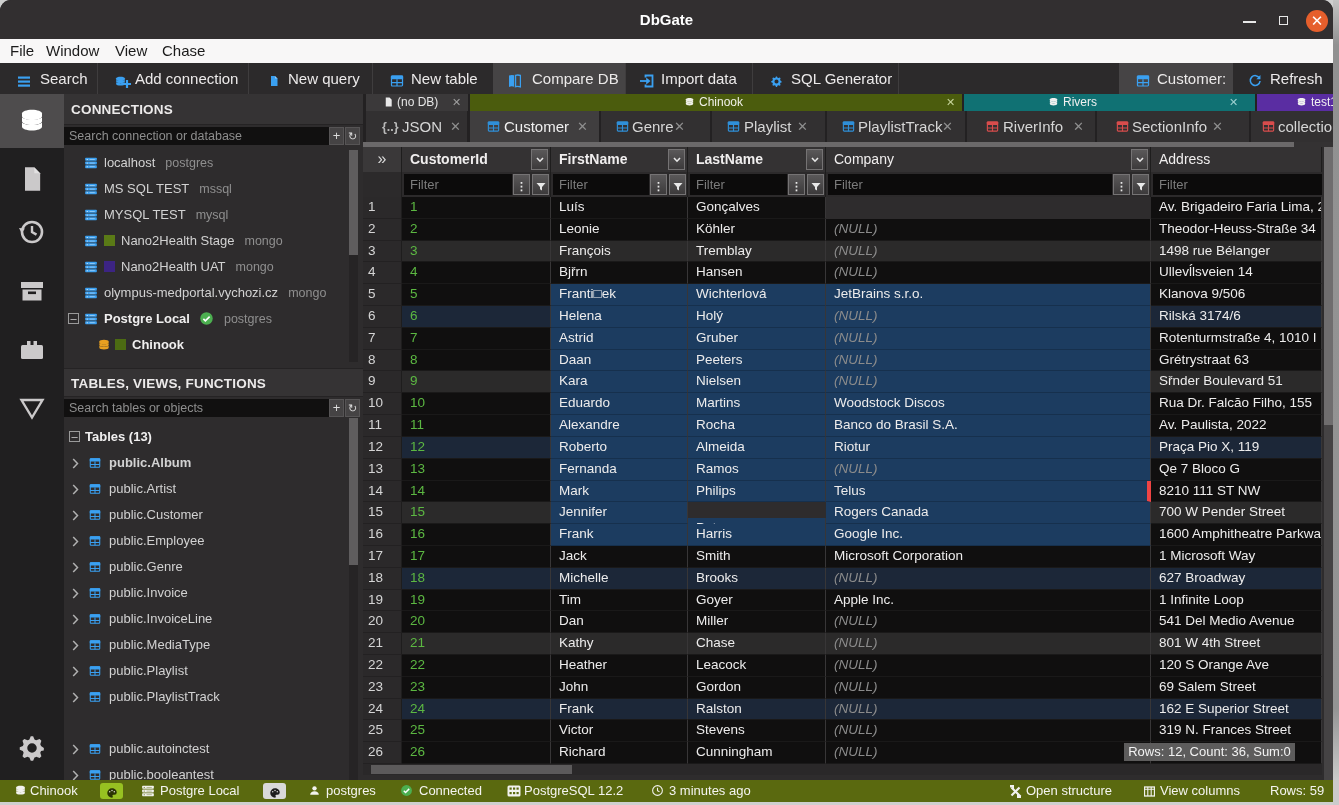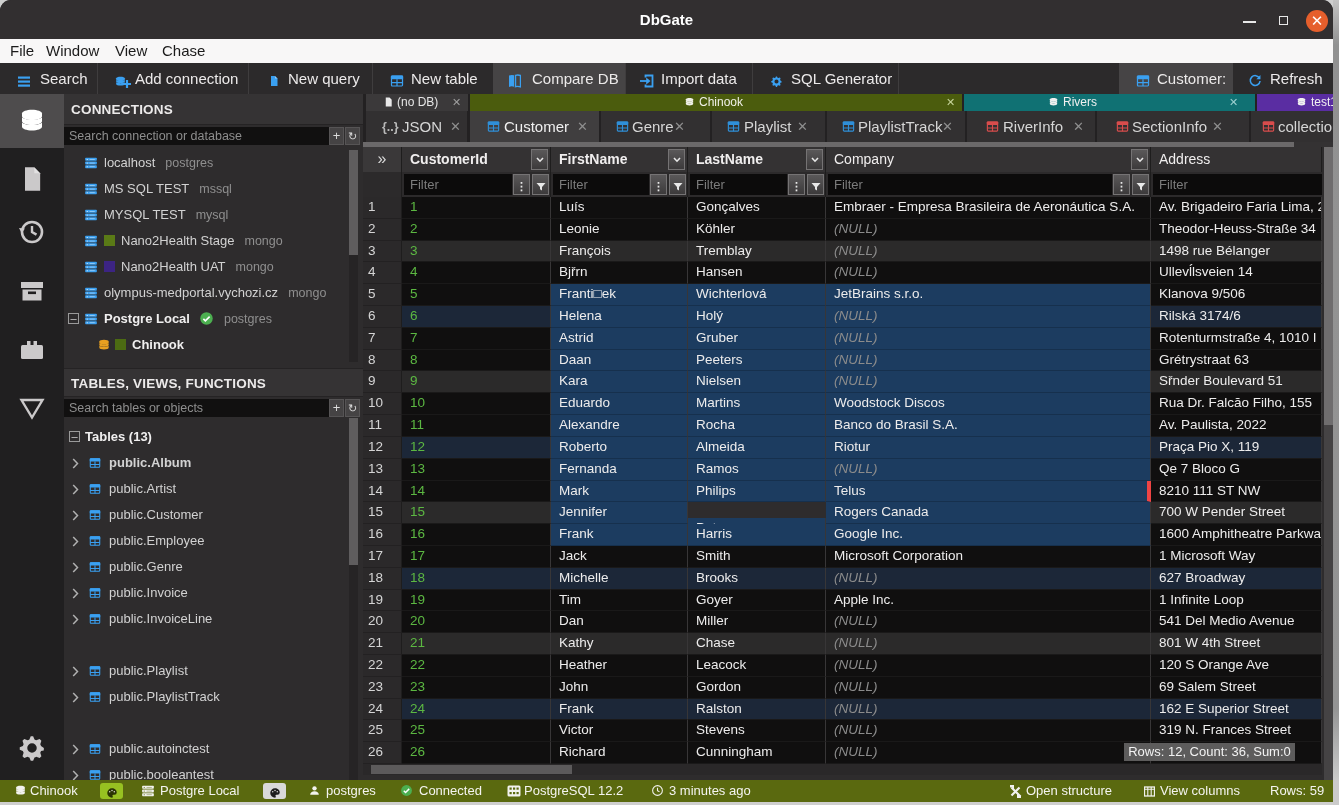--- a/index.html
+++ b/index.html
@@ -265,20 +265,27 @@
           <rect x="1" y="1.8" width="14" height="4.2" rx="1" fill="#3aa0f1"></rect>
           <path d="M8 6v7.7M1.7 9.9h12.6" stroke="#3aa0f1" stroke-width="1.4" fill="none"></path>
         </svg>public.Invoice</div>
 <div class="abs ellip" style="left:0;top:512px;width:292px;height:26px;line-height:26px;font-size:13px;color:#d2d2d2;"><span style="margin-left:8px;"></span><svg class="ic" width="7" height="11" viewBox="0 0 7 11" style="margin:0 10px 1px 0;">
           <path d="M1.2 1l4.3 4.5L1.2 10" stroke="#b0b0b0" stroke-width="1.5" fill="none"></path>
         </svg><svg class="ic" width="12" height="12" viewBox="0 0 16 16" style="margin:0 8px 2px 0;">
           <rect x="1.7" y="2.5" width="12.6" height="11.2" rx="1" fill="none" stroke="#3aa0f1" stroke-width="1.4"></rect>
           <rect x="1" y="1.8" width="14" height="4.2" rx="1" fill="#3aa0f1"></rect>
           <path d="M8 6v7.7M1.7 9.9h12.6" stroke="#3aa0f1" stroke-width="1.4" fill="none"></path>
         </svg>public.InvoiceLine</div>
+<div class="abs ellip" style="left:0;top:538px;width:292px;height:26px;line-height:26px;font-size:13px;color:#d2d2d2;"><span style="margin-left:8px;"></span><svg class="ic" width="7" height="11" viewBox="0 0 7 11" style="margin:0 10px 1px 0;">
+          <path d="M1.2 1l4.3 4.5L1.2 10" stroke="#b0b0b0" stroke-width="1.5" fill="none"></path>
+        </svg><svg class="ic" width="12" height="12" viewBox="0 0 16 16" style="margin:0 8px 2px 0;">
+          <rect x="1.7" y="2.5" width="12.6" height="11.2" rx="1" fill="none" stroke="#3aa0f1" stroke-width="1.4"></rect>
+          <rect x="1" y="1.8" width="14" height="4.2" rx="1" fill="#3aa0f1"></rect>
+          <path d="M8 6v7.7M1.7 9.9h12.6" stroke="#3aa0f1" stroke-width="1.4" fill="none"></path>
+        </svg>public.MediaType</div>
 <div class="abs ellip" style="left:0;top:564px;width:292px;height:26px;line-height:26px;font-size:13px;color:#d2d2d2;"><span style="margin-left:8px;"></span><svg class="ic" width="7" height="11" viewBox="0 0 7 11" style="margin:0 10px 1px 0;">
           <path d="M1.2 1l4.3 4.5L1.2 10" stroke="#b0b0b0" stroke-width="1.5" fill="none"></path>
         </svg><svg class="ic" width="12" height="12" viewBox="0 0 16 16" style="margin:0 8px 2px 0;">
           <rect x="1.7" y="2.5" width="12.6" height="11.2" rx="1" fill="none" stroke="#3aa0f1" stroke-width="1.4"></rect>
           <rect x="1" y="1.8" width="14" height="4.2" rx="1" fill="#3aa0f1"></rect>
           <path d="M8 6v7.7M1.7 9.9h12.6" stroke="#3aa0f1" stroke-width="1.4" fill="none"></path>
         </svg>public.Playlist</div>
 <div class="abs ellip" style="left:0;top:590px;width:292px;height:26px;line-height:26px;font-size:13px;color:#d2d2d2;"><span style="margin-left:8px;"></span><svg class="ic" width="7" height="11" viewBox="0 0 7 11" style="margin:0 10px 1px 0;">
           <path d="M1.2 1l4.3 4.5L1.2 10" stroke="#b0b0b0" stroke-width="1.5" fill="none"></path>
         </svg><svg class="ic" width="12" height="12" viewBox="0 0 16 16" style="margin:0 8px 2px 0;">
@@ -475,21 +482,20 @@
         </div>
 <div class="abs" style="left:788px;top:0;width:171px;height:25px;">
           <div style="position:absolute;left:2px;top:2px;right:0;height:21px;background:#0c0b0b;color:#7c7c7c;font-size:13px;line-height:21px;padding-left:6px;">Filter</div>
         </div>
 </div>
 <div class="abs" style="left:0;top:55.00px;width:959px;height:21.81px;">
 <div class="abs ellip" style="left:0;top:0;width:39px;height:100%;background:#2b292a;border-right:1px solid #1e1d1d;border-bottom:1px solid #232122;color:#d5d5d5;font-size:13.5px;line-height:20px;padding-left:5px;">1</div>
 <div class="abs ellip" style="left:39px;top:0;width:149px;height:100%;background:#100f0f;border-right:1px solid #383637;border-bottom:1px solid #1a1919;color:#5cb842;font-size:13.5px;line-height:20px;padding-left:8px;">1</div>
 <div class="abs ellip" style="left:188px;top:0;width:137px;height:100%;background:#100f0f;border-right:1px solid #383637;border-bottom:1px solid #1a1919;color:#edecec;font-size:13.5px;line-height:20px;padding-left:8px;">Luís</div>
 <div class="abs ellip" style="left:325px;top:0;width:138px;height:100%;background:#100f0f;border-right:1px solid #383637;border-bottom:1px solid #1a1919;color:#edecec;font-size:13.5px;line-height:20px;padding-left:8px;">Gonçalves</div>
-<div class="abs ellip" style="left:463px;top:0;width:325px;height:100%;background:#100f0f;border-right:1px solid #383637;border-bottom:1px solid #1a1919;color:#edecec;font-size:13.5px;line-height:20px;padding-left:8px;">Embraer - Empresa Brasileira de Aeronáutica S.A.</div>
 <div class="abs ellip" style="left:788px;top:0;width:171px;height:100%;background:#100f0f;border-right:1px solid #383637;border-bottom:1px solid #1a1919;color:#edecec;font-size:13.5px;line-height:20px;padding-left:8px;">Av. Brigadeiro Faria Lima, 2</div>
 </div>
 <div class="abs" style="left:0;top:76.81px;width:959px;height:21.81px;">
 <div class="abs ellip" style="left:0;top:0;width:39px;height:100%;background:#2b292a;border-right:1px solid #1e1d1d;border-bottom:1px solid #232122;color:#d5d5d5;font-size:13.5px;line-height:20px;padding-left:5px;">2</div>
 <div class="abs ellip" style="left:39px;top:0;width:149px;height:100%;background:#100f0f;border-right:1px solid #383637;border-bottom:1px solid #1a1919;color:#5cb842;font-size:13.5px;line-height:20px;padding-left:8px;">2</div>
 <div class="abs ellip" style="left:188px;top:0;width:137px;height:100%;background:#100f0f;border-right:1px solid #383637;border-bottom:1px solid #1a1919;color:#edecec;font-size:13.5px;line-height:20px;padding-left:8px;">Leonie</div>
 <div class="abs ellip" style="left:325px;top:0;width:138px;height:100%;background:#100f0f;border-right:1px solid #383637;border-bottom:1px solid #1a1919;color:#edecec;font-size:13.5px;line-height:20px;padding-left:8px;">Köhler</div>
 <div class="abs ellip" style="left:463px;top:0;width:325px;height:100%;background:#100f0f;border-right:1px solid #383637;border-bottom:1px solid #1a1919;color:#edecec;font-size:13.5px;line-height:20px;padding-left:8px;"><i style="color:#8b8b8b;">(NULL)</i></div>
 <div class="abs ellip" style="left:788px;top:0;width:171px;height:100%;background:#100f0f;border-right:1px solid #383637;border-bottom:1px solid #1a1919;color:#edecec;font-size:13.5px;line-height:20px;padding-left:8px;">Theodor-Heuss-Straße 34</div>
 </div>

